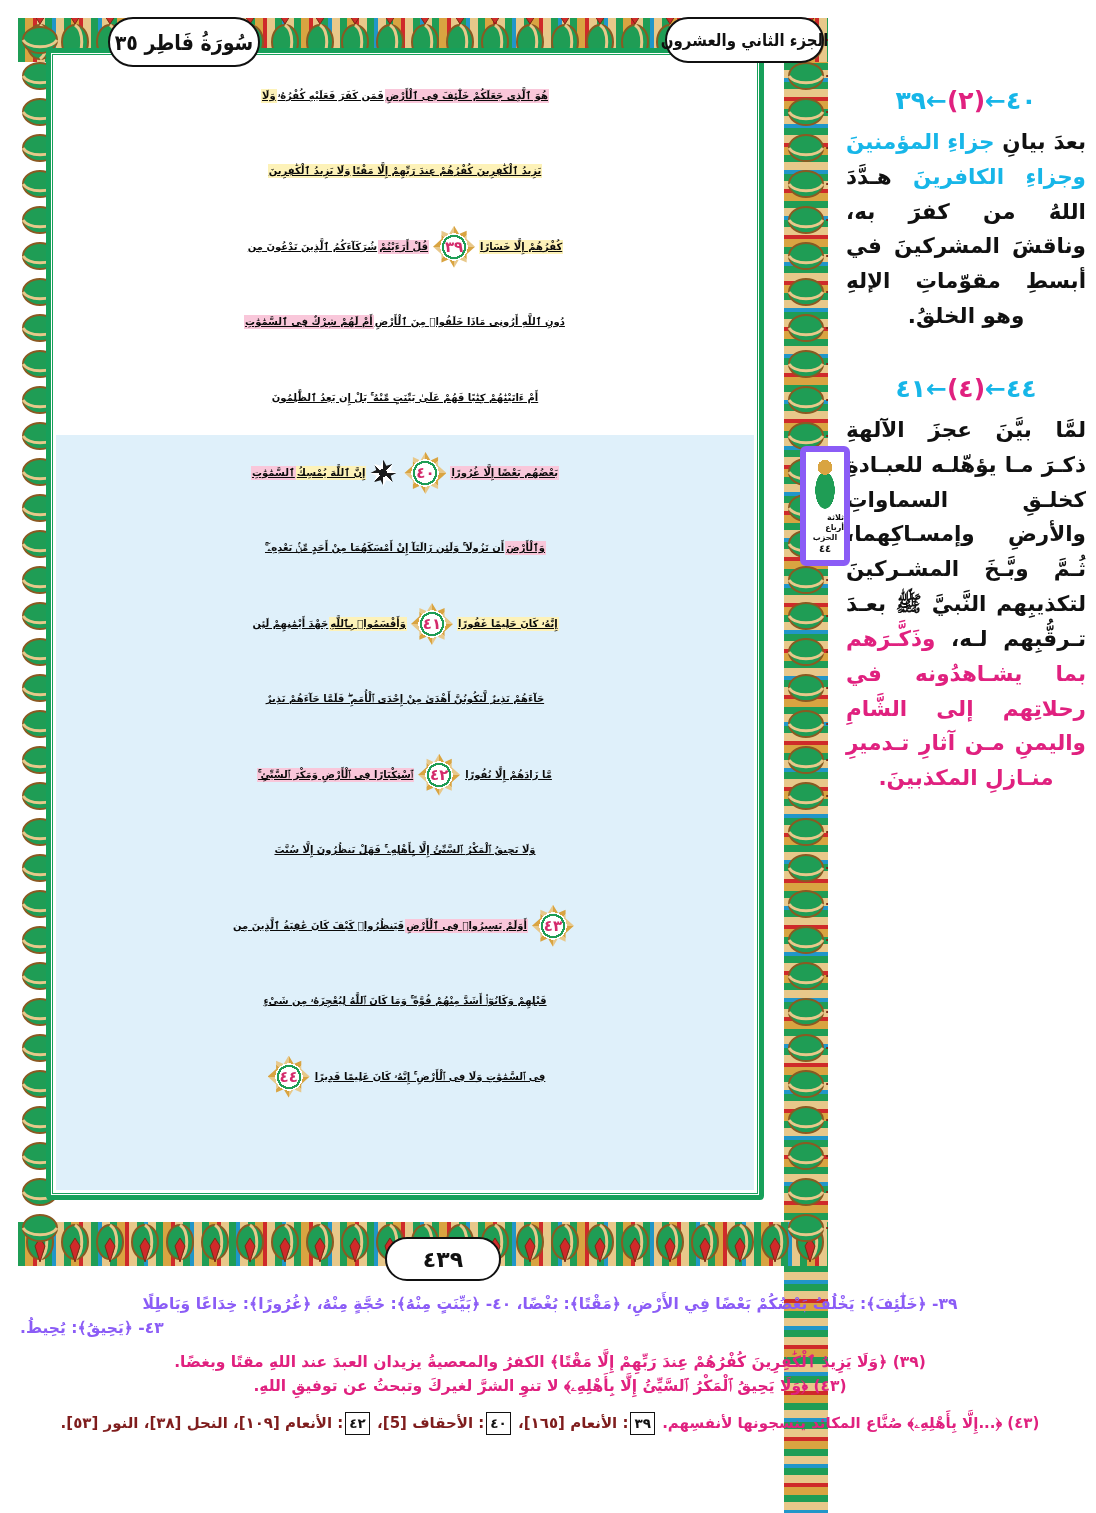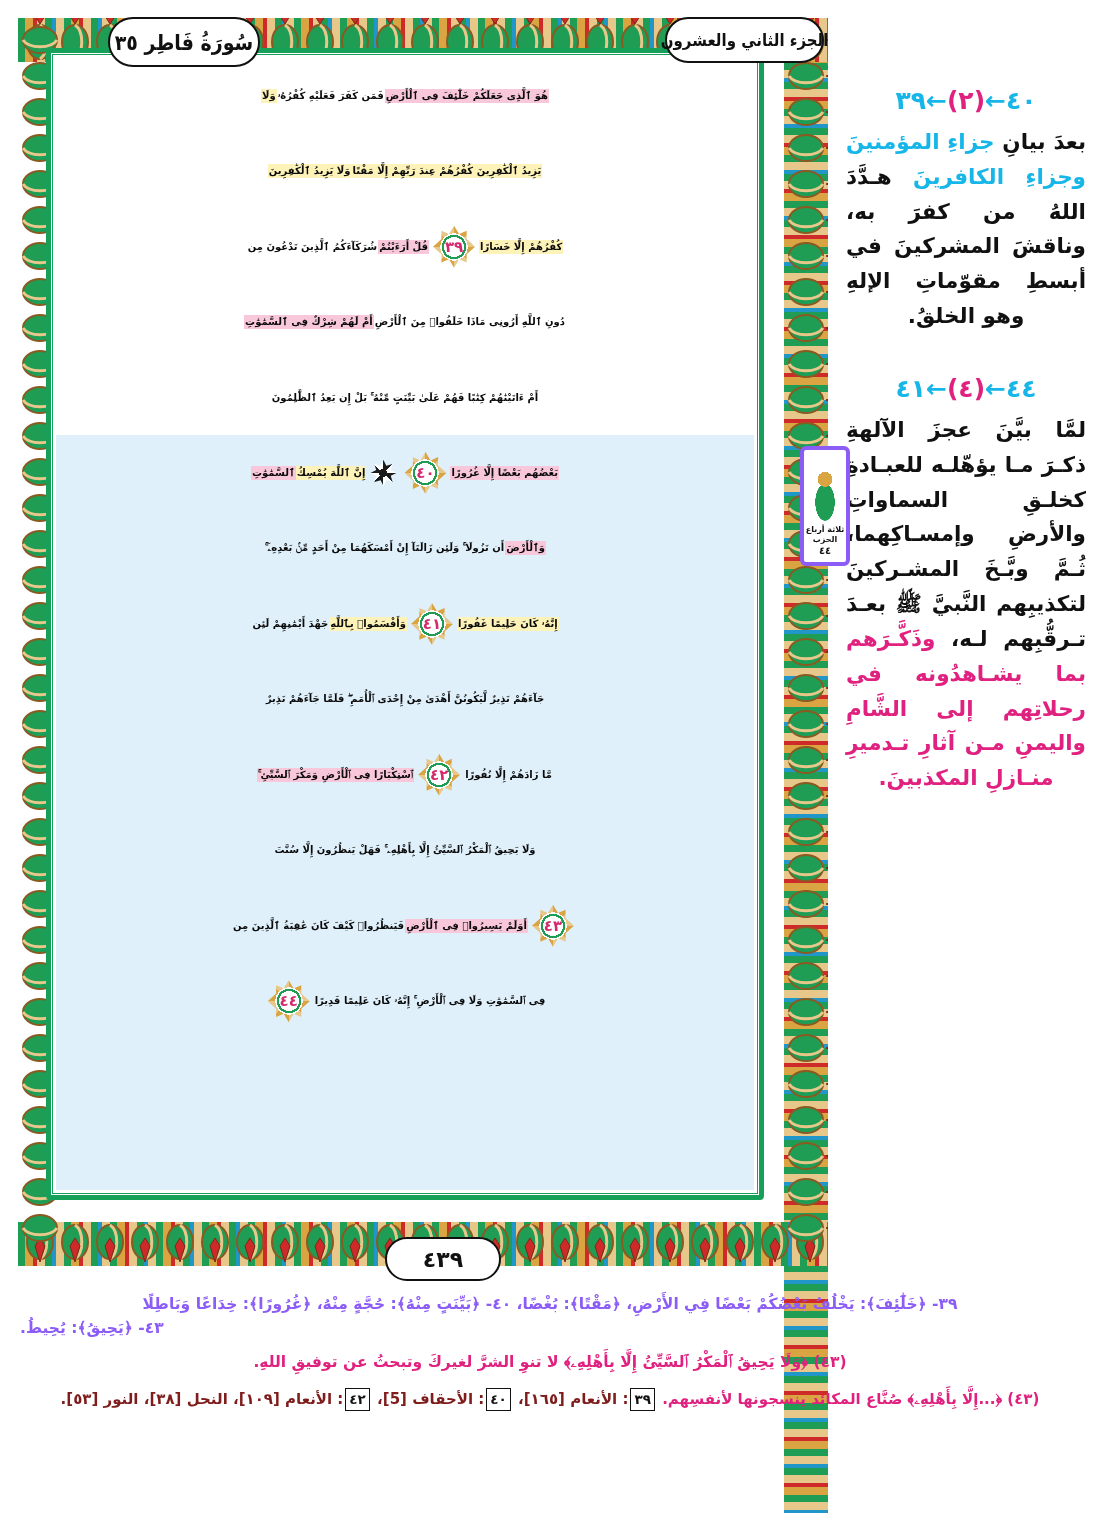--- a/index.html
+++ b/index.html
@@ -95,20 +95,21 @@
     position:relative;box-sizing:border-box;width:100%;
     display:flex;align-items:center;justify-content:center;
     direction:rtl;white-space:nowrap;
   }
   .lineblk{display:flex;align-items:center;justify-content:center;width:100%;}
   .seg{
     font-family:"DejaVu Sans","Liberation Sans",sans-serif;
     font-size:25px;font-weight:600;color:#0a0a0a;line-height:1.0;
     padding:2px 1px;letter-spacing:-0.4px;
     transform:scaleX(1.0);
+    text-decoration:underline;
   }
   .hl-pink{background:#f9c7da;}
   .hl-yellow{background:#fdf2b8;}
   .hl-none{background:transparent;}
 
   
   .blueband{position:absolute;left:56px;width:698px;background:#dff0fa;z-index:0;}
 
   
   .medallion{
@@ -129,21 +130,21 @@
     display:inline-flex;width:26px;height:26px;margin:0 4px;flex:0 0 auto;
     background:
       radial-gradient(circle at 50% 50%, #1b1b1b 0 22%, rgba(0,0,0,0) 22%),
       conic-gradient(from 0deg,#1b1b1b 0 12.5%,#ffffff 12.5% 25%,#1b1b1b 25% 37.5%,#ffffff 37.5% 50%,#1b1b1b 50% 62.5%,#ffffff 62.5% 75%,#1b1b1b 75% 87.5%,#ffffff 87.5% 100%);
     clip-path:polygon(50% 0%,61% 22%,85% 15%,78% 39%,100% 50%,78% 61%,85% 85%,61% 78%,50% 100%,39% 78%,15% 85%,22% 61%,0% 50%,22% 39%,15% 15%,39% 22%);
   }
 
   
   #hizb-marker{
     position:absolute;left:800px;top:446px;width:50px;height:120px;
-    background:#ffffff;border:4px solid #8b5cf6;border-radius:6px;
+    background:#ffffff;border:6px solid #8b5cf6;border-radius:6px;
     display:flex;flex-direction:column;align-items:center;justify-content:flex-end;
     padding-bottom:6px;box-sizing:border-box;z-index:9;
   }
   #hizb-marker .orn{
     width:34px;height:52px;margin-bottom:3px;
     background:
       radial-gradient(circle at 50% 18%, #d9a441 0 16%, rgba(0,0,0,0) 16%),
       radial-gradient(ellipse at 50% 62%, #1f9d55 0 40%, rgba(0,0,0,0) 41%),
       radial-gradient(circle at 50% 46%, #cf2a2a 0 12%, rgba(0,0,0,0) 13%);
   }
@@ -546,20 +547,25 @@
       <div class="ayah-line" id="line-13" style="height: 75.4667px;">
         <div class="lineblk">
           <span class="medallion">
             <span class="rose"></span>
             <span class="num">٤٣</span>
           </span>
           <span class="seg hl-pink" style="font-size: 10px;">أَوَلَمْ يَسِيرُوا۟ فِى ٱلْأَرْضِ</span>
           <span class="seg hl-none" style="font-size: 10px;">فَيَنظُرُوا۟ كَيْفَ كَانَ عَٰقِبَةُ ٱلَّذِينَ مِن</span>
         </div>
       </div>
+      <div class="ayah-line" id="line-14" style="height: 75.4667px;">
+        <div class="lineblk">
+          <span class="seg hl-none" style="font-size: 10px;">قَبْلِهِمْ وَكَانُوٓا۟ أَشَدَّ مِنْهُمْ قُوَّةً ۚ وَمَا كَانَ ٱللَّهُ لِيُعْجِزَهُۥ مِن شَىْءٍ</span>
+        </div>
+      </div>
       <div class="ayah-line" id="line-15" style="height: 75.4667px;">
         <div class="lineblk">
           <span class="seg hl-none" style="font-size: 10px;">فِى ٱلسَّمَٰوَٰتِ وَلَا فِى ٱلْأَرْضِ ۚ إِنَّهُۥ كَانَ عَلِيمًا قَدِيرًا</span>
           <span class="medallion">
             <span class="rose"></span>
             <span class="num">٤٤</span>
           </span>
         </div>
       </div>
     </div>
@@ -580,17 +586,18 @@
       <p class="sbpara" id="section-39-40"><span class="">بعدَ بيانِ </span><span class="c-cyan">جزاءِ المؤمنينَ وجزاءِ الكافرينَ</span><span class=""> هـدَّدَ اللهُ من كفرَ به، وناقشَ المشركينَ في أبسطِ مقوّماتِ الإلهِ وهو الخلقُ.</span></p>
       <div class="sbgap"></div>
       <div class="vrange" id="section-41-44-range"><span>٤٤</span><span>←</span><span class="paren">(٤)</span><span>←</span><span>٤١</span></div>
       <p class="sbpara" id="section-41-44"><span class="">لمَّا بيَّنَ عجزَ الآلهةِ ذكـرَ مـا يؤهّلـه للعبـادةِ كخلـقِ السماواتِ والأرضِ وإمسـاكِهما، ثُـمَّ وبَّـخَ المشـركينَ لتكذيبِهم النَّبيَّ ﷺ بعـدَ تـرقُّبِهم لـه، </span><span class="c-magenta">وذَكَّـرَهم بما يشـاهدُونه في رحلاتِهم إلى الشَّامِ واليمنِ مـن آثارِ تـدميرِ منـازلِ المكذبينَ.</span></p>
     </div>
 
   <div class="footnotes" id="footnotes">
       <div class="fn-line fn-blue" id="fn-39"><span>٣٩-</span><span> ﴿خَلَٰٓئِفَ﴾: يَخْلُفُ بَعْضُكُمْ بَعْضًا فِي الأَرْضِ، ﴿مَقْتًا﴾: بُغْضًا، ٤٠- ﴿بَيِّنَتٍ مِنْهُ﴾: حُجَّةٍ مِنْهُ، ﴿غُرُورًا﴾: خِدَاعًا وَبَاطِلًا</span></div>
       <div class="fn-line fn-blue r" id="fn-43" style="text-align: left;"><span>٤٣-</span><span> ﴿يَحِيقُ﴾: يُحِيطُ.</span></div>
       <div style="height: 10px;"></div>
+      <div class="fn-line fn-pink" id="note-39">(٣٩) ﴿وَلَا يَزِيدُ ٱلْكَٰفِرِينَ كُفْرُهُمْ عِندَ رَبِّهِمْ إِلَّا مَقْتًا﴾ الكفرُ والمعصيةُ يزيدان العبدَ عند اللهِ مقتًا وبغضًا.</div>
       <div class="fn-line fn-pink" id="note-43">(٤٣) ﴿وَلَا يَحِيقُ ٱلْمَكْرُ ٱلسَّيِّئُ إِلَّا بِأَهْلِهِۦ﴾ لا تنوِ الشرَّ لغيركَ وتبحثُ عن توفيقِ اللهِ.</div>
       <div class="fn-line fn-last" id="cross-refs"><span>(٤٣) ﴿...إِلَّا بِأَهْلِهِۦ﴾ صُنَّاع المكائد ينسجونها لأنفسِهم. </span><span class="refnum">٣٩</span><span class="dk">: الأنعام [١٦٥]، </span><span class="refnum">٤٠</span><span class="dk">: الأحقاف [5]، </span><span class="refnum">٤٢</span><span class="dk">: الأنعام [١٠٩]، النحل [٣٨]، النور [٥٣]. </span></div>
     </div>
 
 </div>
 
 </body></html>

